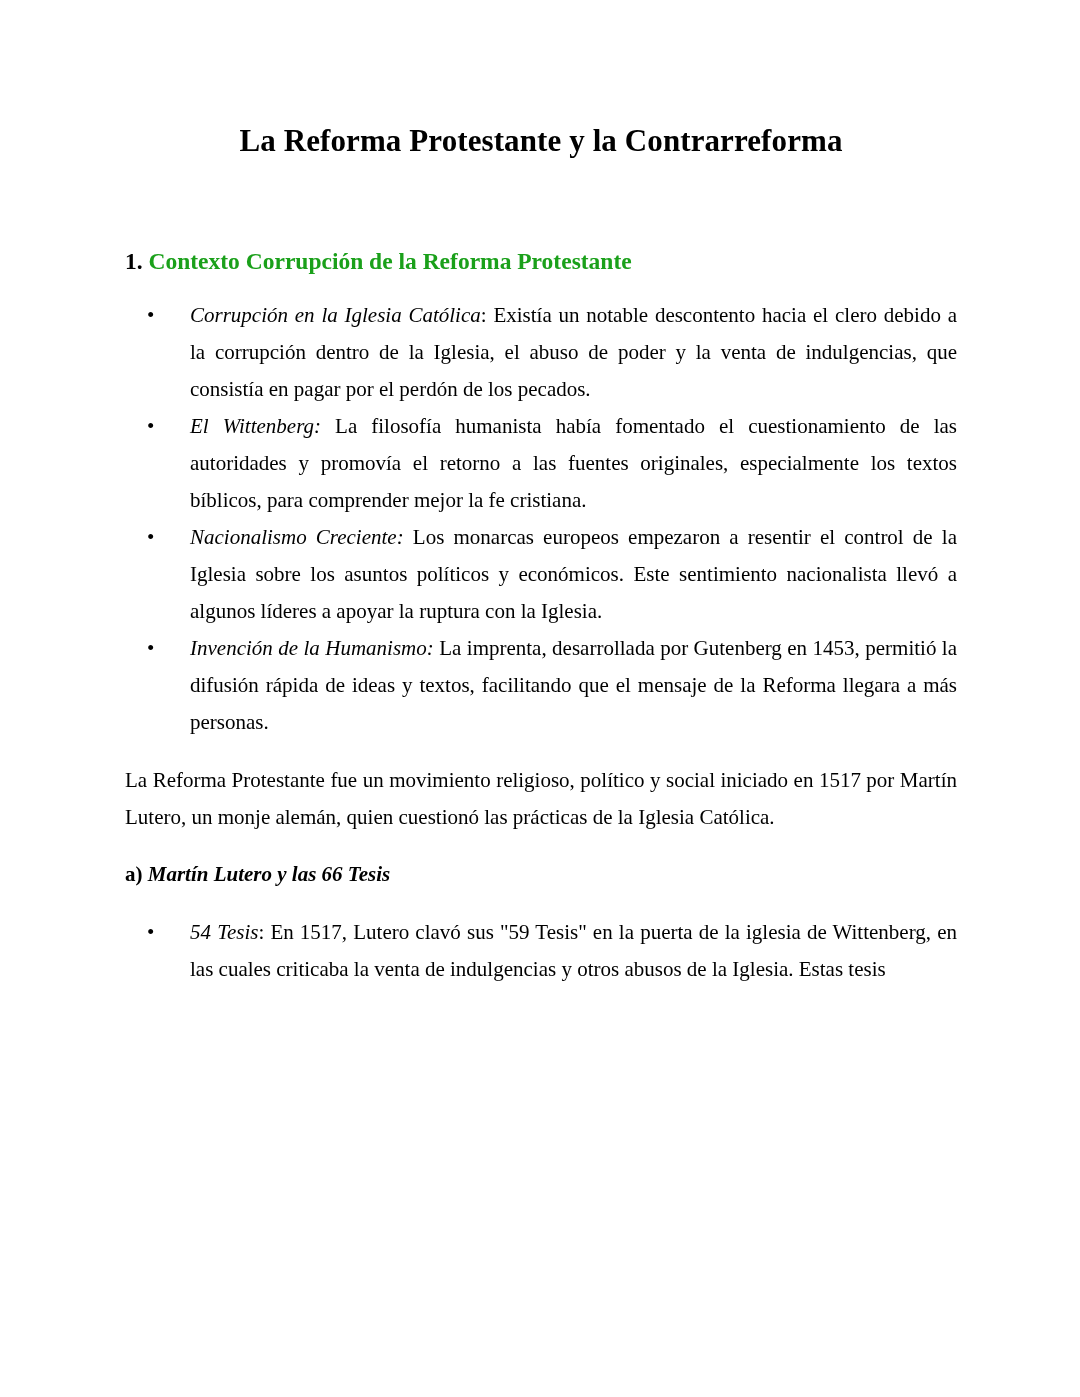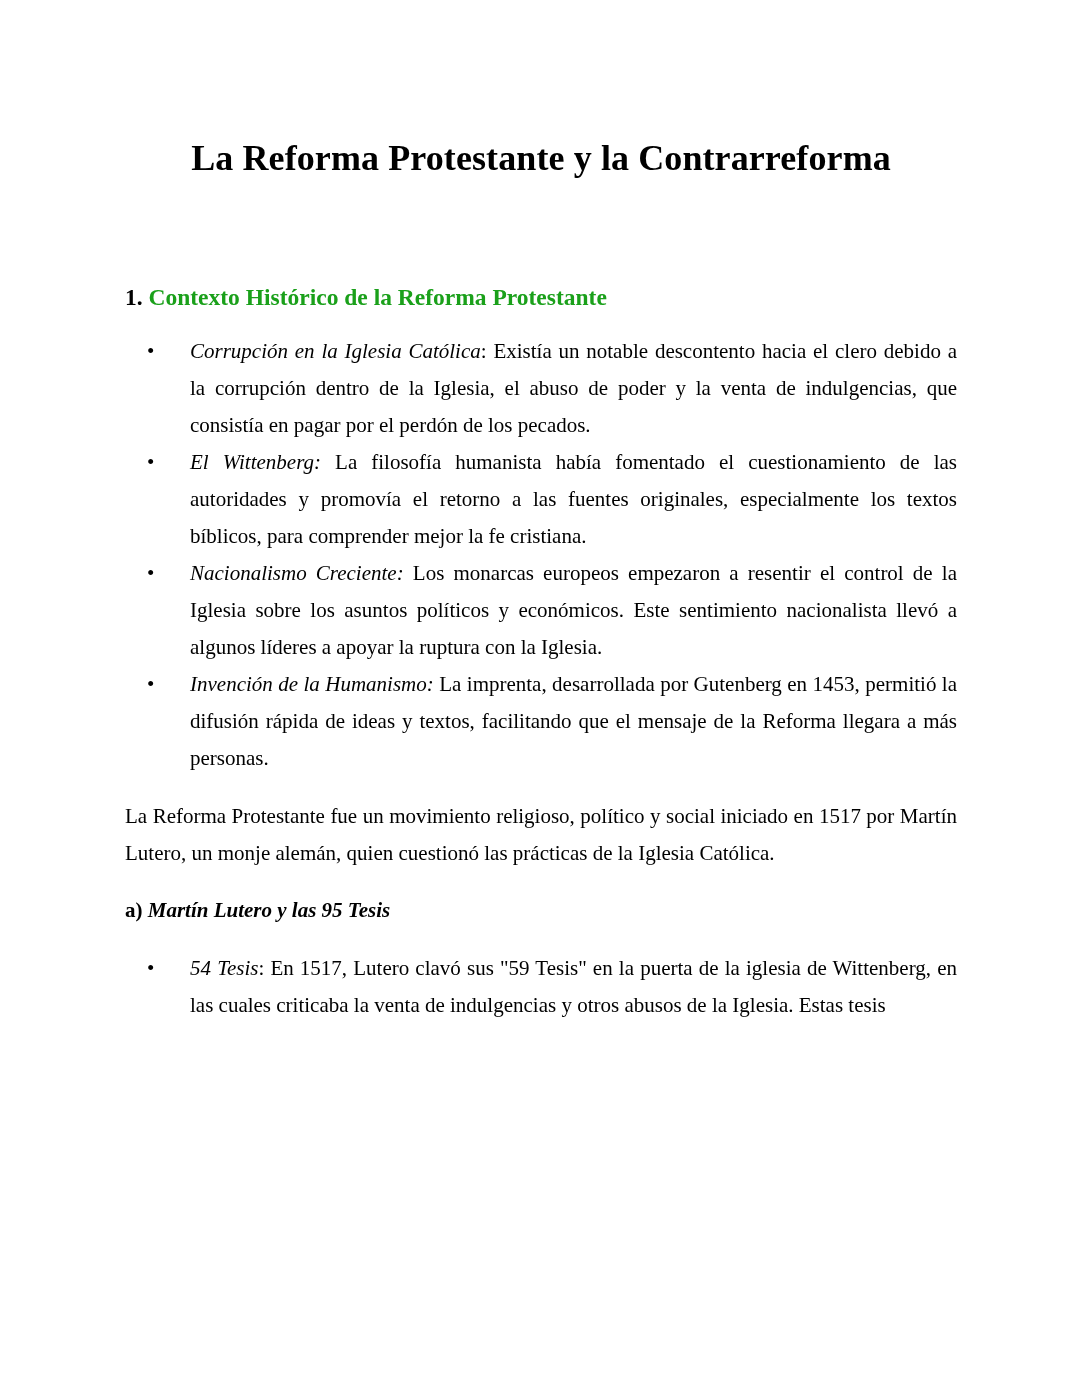--- a/index.html
+++ b/index.html
@@ -25,25 +25,25 @@
     width: 1080px;
     height: 1397px;
     background: #ffffff;
     box-sizing: border-box;
     padding: 0 123px 0 125px;
   }
 
   
   .doc-title {
     font-family: "Liberation Serif", "DejaVu Serif", serif;
-    font-size: 36px;
+    font-size: 31px;
     font-weight: bold;
     text-align: center;
     line-height: 1.2;
-    margin: 15px;
+    margin: 0;
     padding-top: 122px;
     letter-spacing: 0.1px;
     color: #000000;
   }
 
   
   .section-heading {
     font-size: 23.5px;
     font-weight: bold;
     line-height: 1.35;
@@ -122,21 +122,21 @@
 </style>
 </head>
 <body>
 
 <div class="page">
 
   <h1 class="doc-title">La Reforma Protestante y la Contrarreforma</h1>
 
   <div class="heading-1-wrap">
     <h2 class="section-heading">
-      <span class="sec-num">1.</span><span>&nbsp;</span><span class="sec-text">Contexto Histórico de la Reforma Protestante</span>
+      <span class="sec-num">1.</span><span>&nbsp;</span><span class="sec-text">Contexto Corrupción de la Reforma Protestante</span>
     </h2>
   </div>
 
 
   <ul class="bullet-list first-list">
     <li class="bullet-item">
       <span class="bullet-marker">•</span>
       <span class="lead-bi">Corrupción en la Iglesia Católica</span><span>: Existía un notable descontento hacia el clero debido a la corrupción dentro de la Iglesia, el abuso de poder y la venta de indulgencias, que consistía en pagar por el perdón de los pecados.</span>
     </li>
     <li class="bullet-item">
@@ -150,21 +150,21 @@
     <li class="bullet-item">
       <span class="bullet-marker">•</span>
       <span class="lead-bi">Invención de la Humanismo:</span><span> La imprenta, desarrollada por Gutenberg en 1453, permitió la difusión rápida de ideas y textos, facilitando que el mensaje de la Reforma llegara a más personas.</span>
     </li>
   </ul>
 
 
   <p class="body-par par-after-heading">La Reforma Protestante fue un movimiento religioso, político y social iniciado en 1517 por Martín Lutero, un monje alemán, quien cuestionó las prácticas de la Iglesia Católica.</p>
 
   <p class="sub-heading">
-    <span class="sub-letter">a)</span><span class="sub-text"> Martín Lutero y las 95 Tesis</span>
+    <span class="sub-letter">a)</span><span class="sub-text"> Martín Lutero y las 66 Tesis</span>
   </p>
 
   <ul class="bullet-list second-list">
     <li class="bullet-item">
       <span class="bullet-marker">•</span>
       <span class="lead-bi">54 Tesis</span><span>: En 1517, Lutero clavó sus "59 Tesis" en la puerta de la iglesia de Wittenberg, en las cuales criticaba la venta de indulgencias y otros abusos de la Iglesia. Estas tesis</span>
     </li>
   </ul>
 
 </div>

